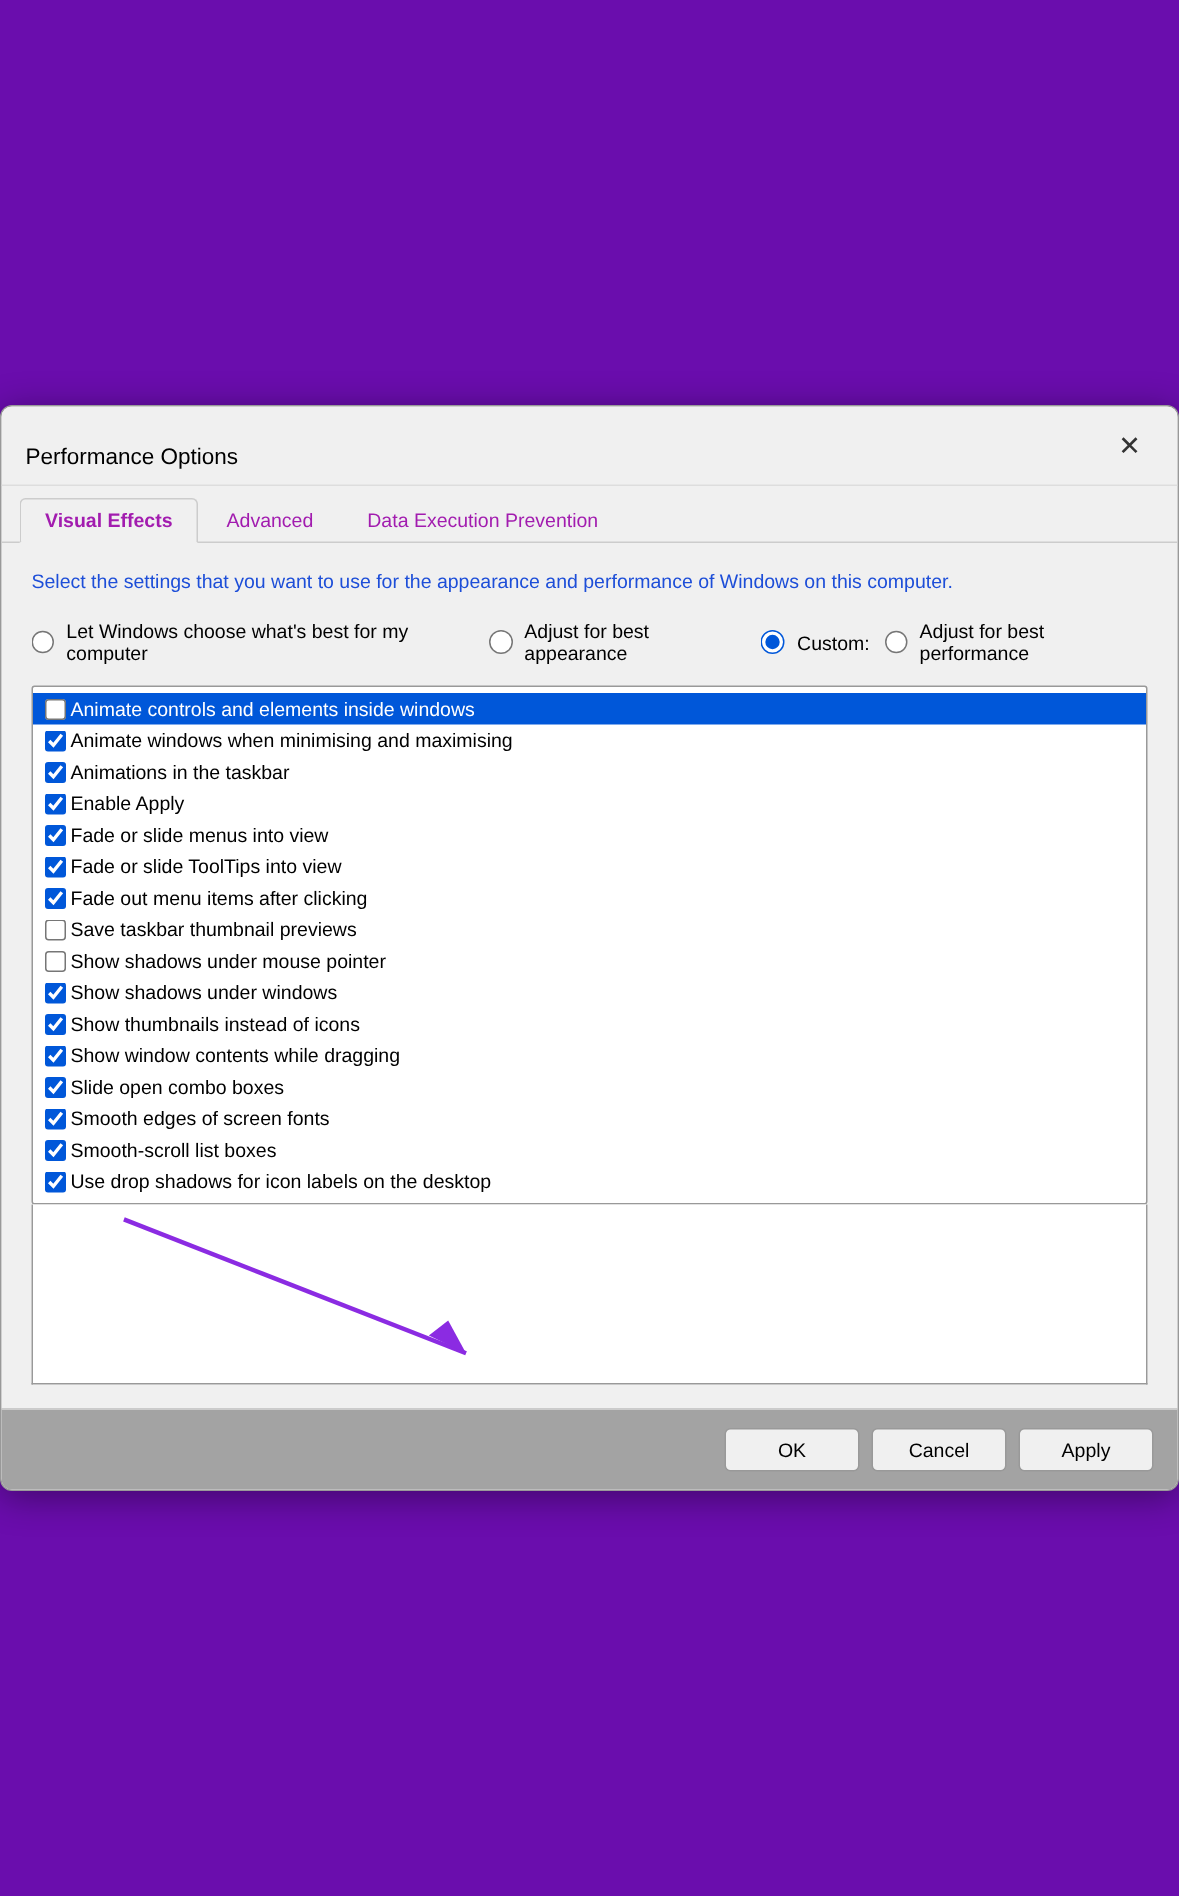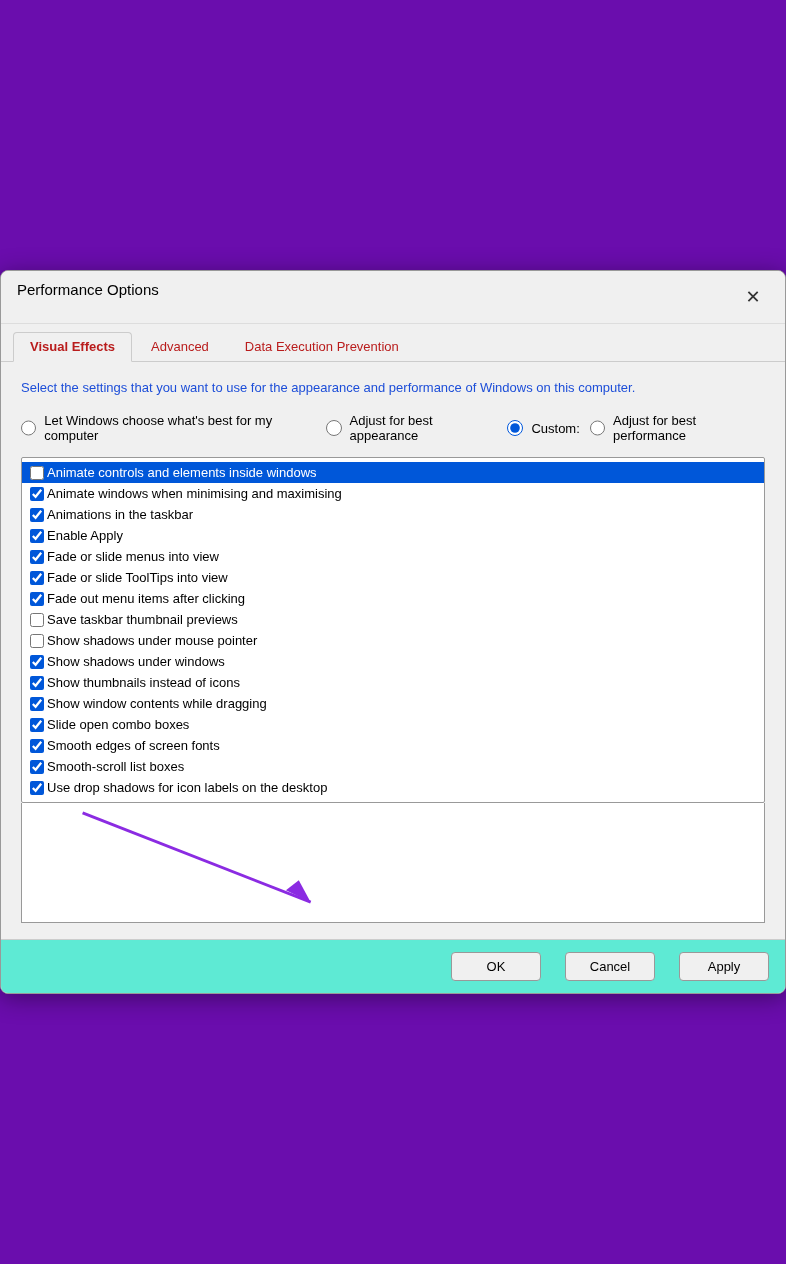--- a/index.html
+++ b/index.html
@@ -17,21 +17,21 @@
       border: 1px solid #999;
       border-radius: 8px;
       box-shadow: 0 4px 24px rgba(0,0,0,0.4);
       overflow: hidden;
       position: relative;
     }
     .title-bar {
       background: #f0f0f0;
       padding: 10px 16px;
       display: flex;
-      align-items: flex-start;
+      align-items: flex-end;
       justify-content: space-between;
       border-bottom: 1px solid #ddd;
     }
     .title-bar-title {
       font-size: 15px;
       font-weight: 400;
       color: #000;
     }
     .close-btn {
       width: 32px;
@@ -53,21 +53,21 @@
       border-bottom: 1px solid #ccc;
       gap: 2px;
     }
     .tab {
       padding: 6px 16px;
       cursor: pointer;
       font-size: 13px;
       border: 1px solid transparent;
       border-radius: 4px 4px 0 0;
       background: none;
-      color: #b91c1c;
+      color: #a21caf;
       white-space: nowrap;
     }
     .tab.active {
       background: #f0f0f0;
       border-color: #ccc #ccc #f0f0f0 #ccc;
       border-bottom: 1px solid #f0f0f0;
       font-weight: 600;
       position: relative;
       z-index: 1;
       margin-bottom: -1px;
@@ -150,23 +150,23 @@
     .arrow-svg {
       position: absolute;
       bottom: 0;
       left: 0;
       width: 100%;
       height: 100%;
     }
     .footer {
       display: flex;
       justify-content: flex-end;
-      gap: 24px;
+      gap: 8px;
       padding: 12px 16px;
-      background: #5eead4;
+      background: #a3a3a3;
       border-top: 1px solid #ccc;
     }
     .footer-btn {
       min-width: 90px;
       padding: 6px 16px;
       font-size: 13px;
       border: 1px solid #999;
       border-radius: 4px;
       background: #f0f0f0;
       cursor: pointer;

